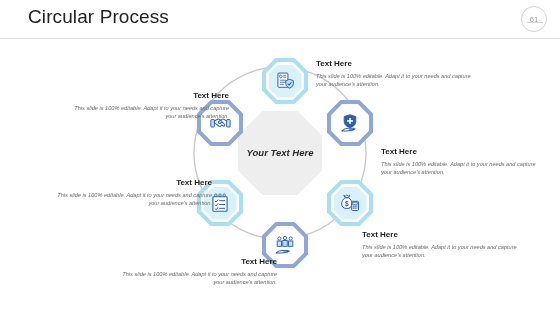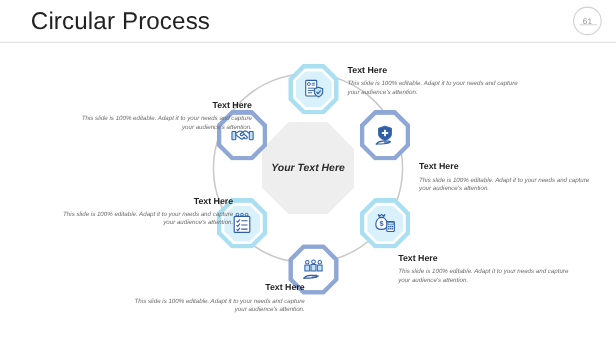--- a/index.html
+++ b/index.html
@@ -19,21 +19,21 @@
   .slide-header {
     position: absolute;
     left: 0; top: 0;
     width: 560px;
     height: 40px;
   }
   .slide-title {
     position: absolute;
     left: 28px;
     top: 6px;
-    font-size: 22px;
+    font-size: 19px;
     font-weight: 400;
     color: #222222;
     letter-spacing: 0.1px;
     white-space: nowrap;
   }
   .header-rule {
     position: absolute;
     left: 0;
     top: 38px;
     width: 560px;

